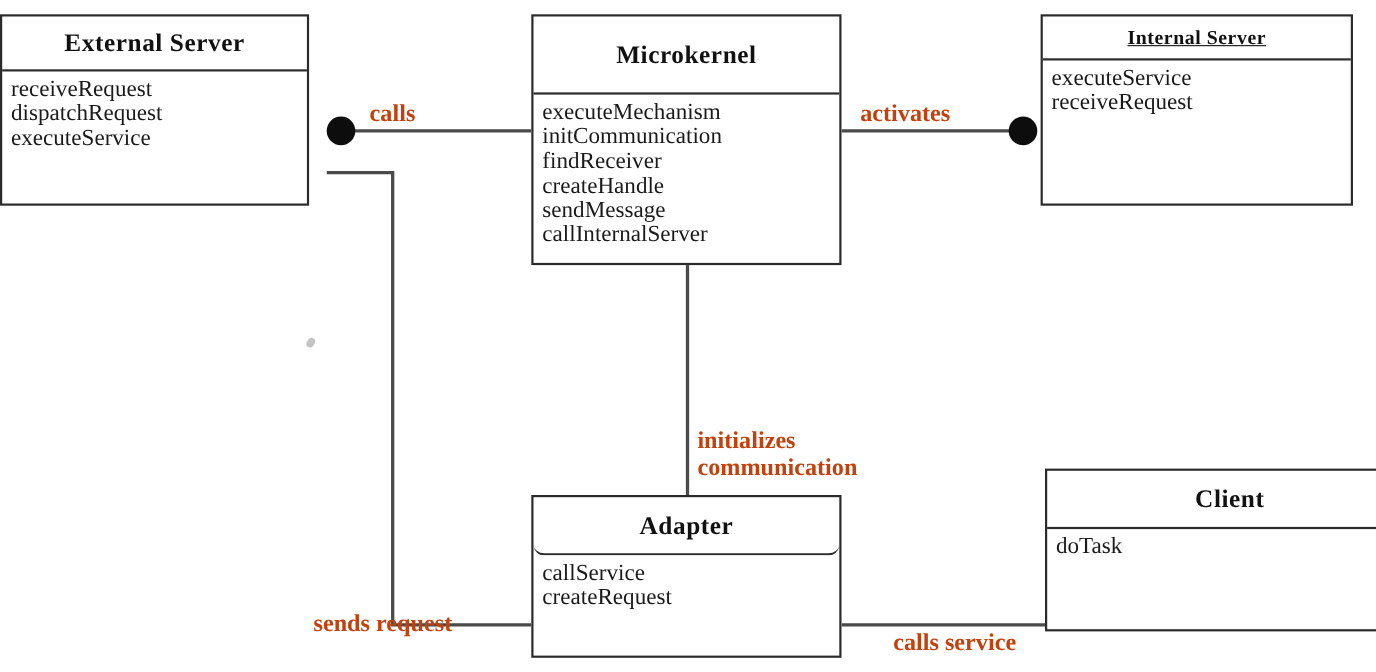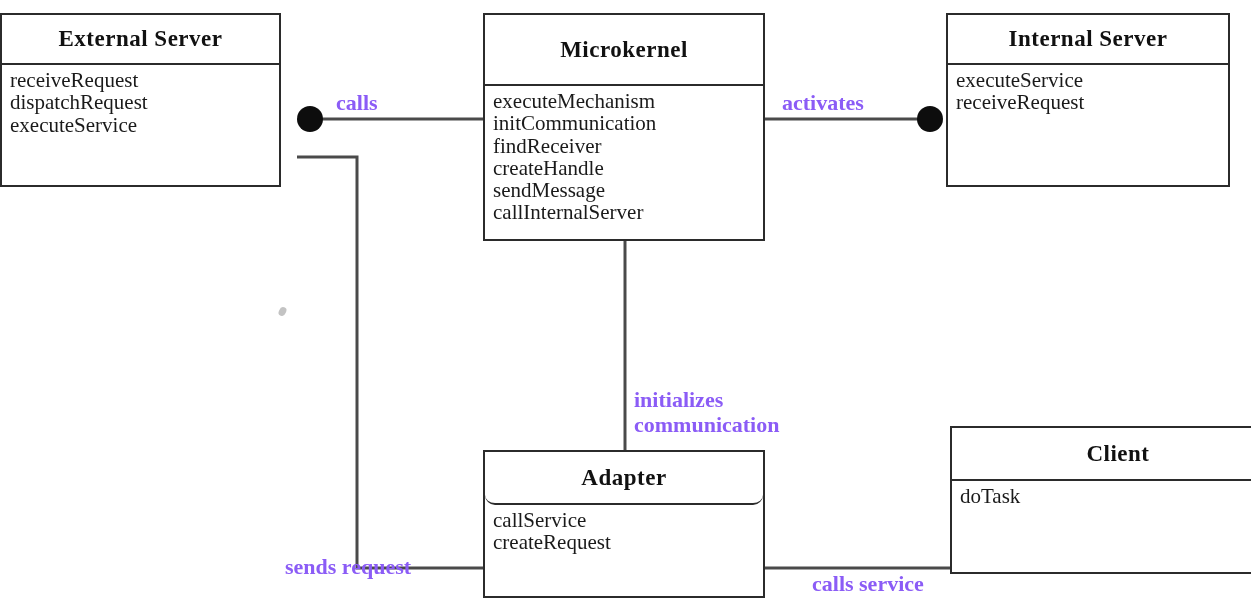--- a/index.html
+++ b/index.html
@@ -44,21 +44,21 @@
     box-sizing: border-box;
     padding: 4px 0 0 8px;
     color: #1a1a1a;
   }
   .uml-ops div {
     white-space: nowrap;
     line-height: 1.06;
   }
   .edge-label {
     position: absolute;
-    color: #8b5cf6;
+    color: #c2410c;
     font-weight: bold;
     white-space: nowrap;
     background: transparent;
   }
   .edge-label.twoline div {
     line-height: 1.12;
   }
   .speck {
     position: absolute;
     width: 7px;
@@ -105,21 +105,21 @@
       <div>executeMechanism</div>
       <div>initCommunication</div>
       <div>findReceiver</div>
       <div>createHandle</div>
       <div>sendMessage</div>
       <div>callInternalServer</div>
     </div>
   </div>
 
   <div class="uml-box" style="left:946px; top:13px; width:284px; height:174px;">
-    <div class="uml-title" style="height:50px; font-size:23px;">Internal Server</div>
+    <div class="uml-title" style="height:40px; font-size:18px;text-decoration:underline;">Internal Server</div>
     <div class="uml-ops" style="font-size:21px;">
       <div>executeService</div>
       <div>receiveRequest</div>
     </div>
   </div>
 
   <div class="uml-box" style="left:483px; top:450px; width:282px; height:148px;">
     <div class="uml-title" style="height:53px; font-size:23px;border-radius:10px;">Adapter</div>
     <div class="uml-ops" style="font-size:21px;">
       <div>callService</div>

